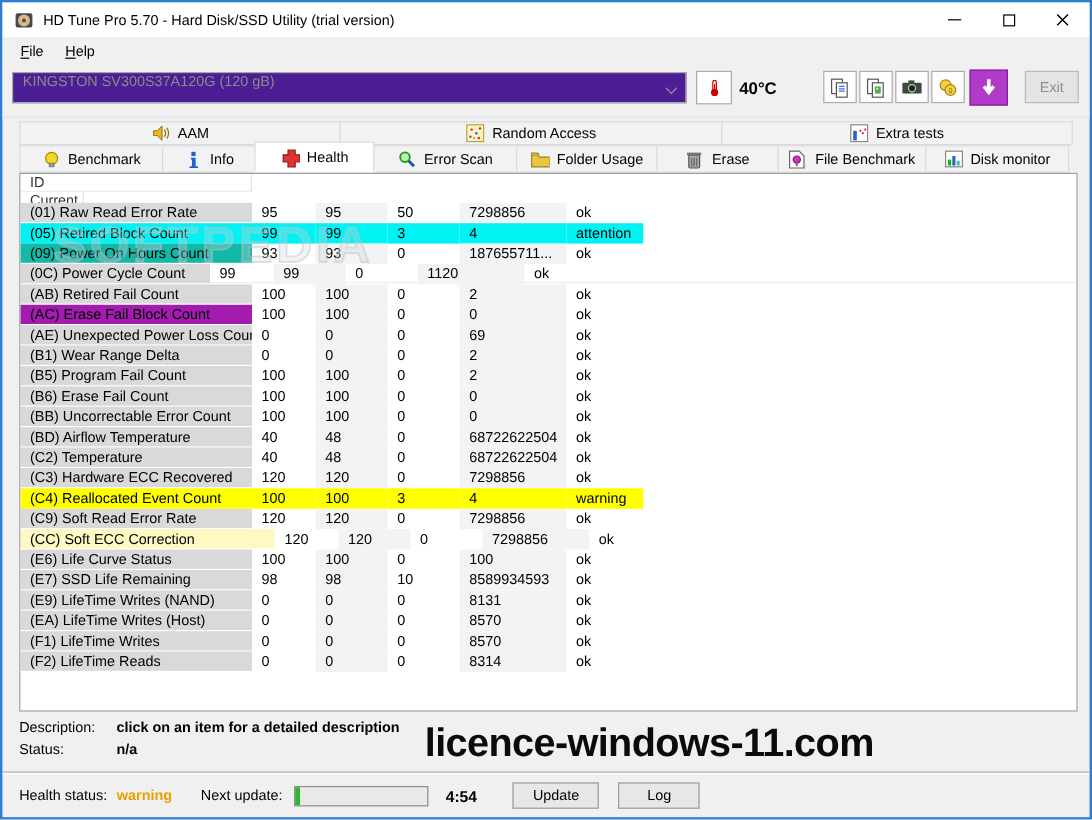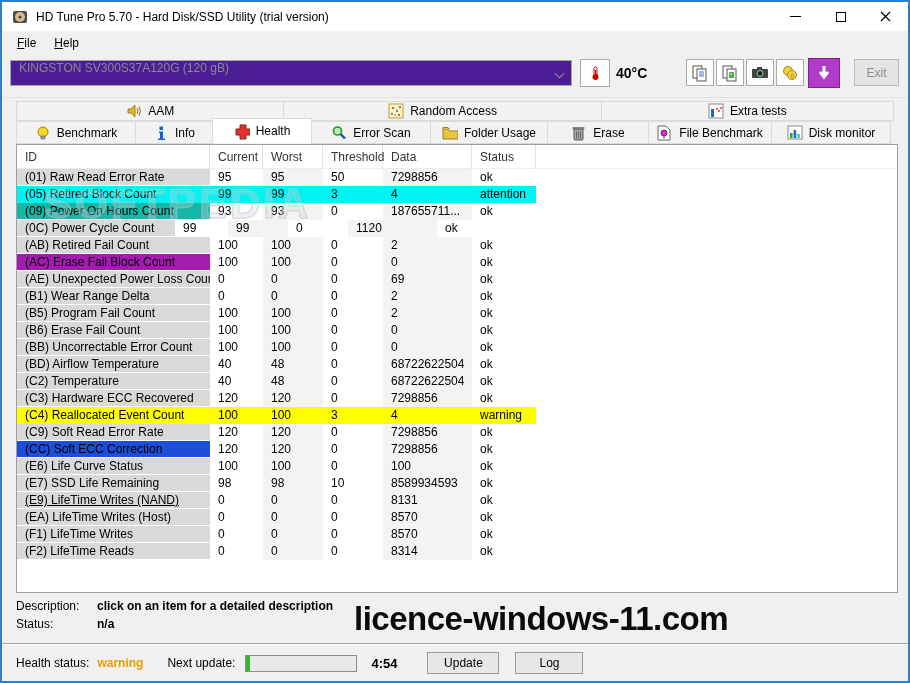--- a/index.html
+++ b/index.html
@@ -33,21 +33,21 @@
   
   .tabrow{position:absolute;left:14px;right:14px;display:flex;align-items:center;}
   .tabrow1{top:99px;height:20px;}
   .tabrow2{top:119px;height:23px;}
   .tab{display:flex;align-items:center;justify-content:center;gap:6px;border:1px solid #dadada;background:#f2f2f2;height:100%;cursor:default;white-space:nowrap;}
   .tab + .tab{margin-left:-1px;}
   .tab.selected{background:#ffffff;position:relative;top:-2px;height:25px;z-index:3;border-bottom:1px solid #ffffff;}
   .tab .ticon{width:16px;height:16px;display:inline-flex;}
   
   .panel{position:absolute;left:14px;top:142px;width:882px;height:449px;background:#ffffff;border:1px solid #9a9fa5;overflow:hidden;}
-  .thead{display:flex;height:24px;color:#333;}
+  .thead{display:flex;height:24px;color:#333;flex-direction:column;}
   .thcell{display:flex;align-items:center;padding-left:8px;border-right:1px solid #e3e3e3;border-bottom:1px solid #ededed;}
   .trow{display:flex;height:17px;line-height:17px;}
   .cell{overflow:hidden;white-space:nowrap;padding-left:8px;}
   .softpedia{position:absolute;left:42px;top:178px;font-size:42px;font-weight:800;letter-spacing:3px;color:rgba(205,211,220,0.30);-webkit-text-stroke:1.5px rgba(185,193,205,0.45);z-index:5;pointer-events:none;}
   
   .desc-area{position:absolute;left:14px;top:597px;width:882px;}
   .desc-line{display:flex;margin-bottom:4px;}
   .desc-label{width:81px;}
   .desc-value{font-weight:bold;}
   .watermark{position:absolute;left:352px;top:598px;font-size:33px;font-weight:bold;letter-spacing:-0.5px;color:#0b0b0b;z-index:6;}
@@ -408,21 +408,21 @@
         </div>
         <div class="trow">
           <div class="cell" style="width: 193px; background: rgb(217, 217, 217); border-bottom: 1px solid rgb(255, 255, 255);">(C9) Soft Read Error Rate</div>
           <div class="cell" style="width: 53px;">120</div>
           <div class="cell" style="width: 60px; background: rgb(243, 243, 243);">120</div>
           <div class="cell" style="width: 60px;">0</div>
           <div class="cell" style="width: 89px; background: rgb(243, 243, 243);">7298856</div>
           <div class="cell" style="width: 64px;">ok</div>
         </div>
         <div class="trow">
-          <div class="cell" style="width: 193px; background: #1d4ed8; border-bottom: 1px solid rgb(255, 255, 255);">(CC) Soft ECC Correction</div>
+          <div class="cell" style="width: 212px; background: #fef9c3; border-bottom: 1px solid rgb(255, 255, 255);">(CC) Soft ECC Correction</div>
           <div class="cell" style="width: 53px;">120</div>
           <div class="cell" style="width: 60px; background: rgb(243, 243, 243);">120</div>
           <div class="cell" style="width: 60px;">0</div>
           <div class="cell" style="width: 89px; background: rgb(243, 243, 243);">7298856</div>
           <div class="cell" style="width: 64px;">ok</div>
         </div>
         <div class="trow">
           <div class="cell" style="width: 193px; background: rgb(217, 217, 217); border-bottom: 1px solid rgb(255, 255, 255);">(E6) Life Curve Status</div>
           <div class="cell" style="width: 53px;">100</div>
           <div class="cell" style="width: 60px; background: rgb(243, 243, 243);">100</div>
@@ -432,21 +432,21 @@
         </div>
         <div class="trow">
           <div class="cell" style="width: 193px; background: rgb(217, 217, 217); border-bottom: 1px solid rgb(255, 255, 255);">(E7) SSD Life Remaining</div>
           <div class="cell" style="width: 53px;">98</div>
           <div class="cell" style="width: 60px; background: rgb(243, 243, 243);">98</div>
           <div class="cell" style="width: 60px;">10</div>
           <div class="cell" style="width: 89px; background: rgb(243, 243, 243);">8589934593</div>
           <div class="cell" style="width: 64px;">ok</div>
         </div>
         <div class="trow">
-          <div class="cell" style="width: 193px; background: rgb(217, 217, 217); border-bottom: 1px solid rgb(255, 255, 255); text-decoration: underline;">(E9) LifeTime Writes (NAND)</div>
+          <div class="cell" style="width: 193px; background: rgb(217, 217, 217); border-bottom: 1px solid rgb(255, 255, 255);">(E9) LifeTime Writes (NAND)</div>
           <div class="cell" style="width: 53px;">0</div>
           <div class="cell" style="width: 60px; background: rgb(243, 243, 243);">0</div>
           <div class="cell" style="width: 60px;">0</div>
           <div class="cell" style="width: 89px; background: rgb(243, 243, 243);">8131</div>
           <div class="cell" style="width: 64px;">ok</div>
         </div>
         <div class="trow">
           <div class="cell" style="width: 193px; background: rgb(217, 217, 217); border-bottom: 1px solid rgb(255, 255, 255);">(EA) LifeTime Writes (Host)</div>
           <div class="cell" style="width: 53px;">0</div>
           <div class="cell" style="width: 60px; background: rgb(243, 243, 243);">0</div>

